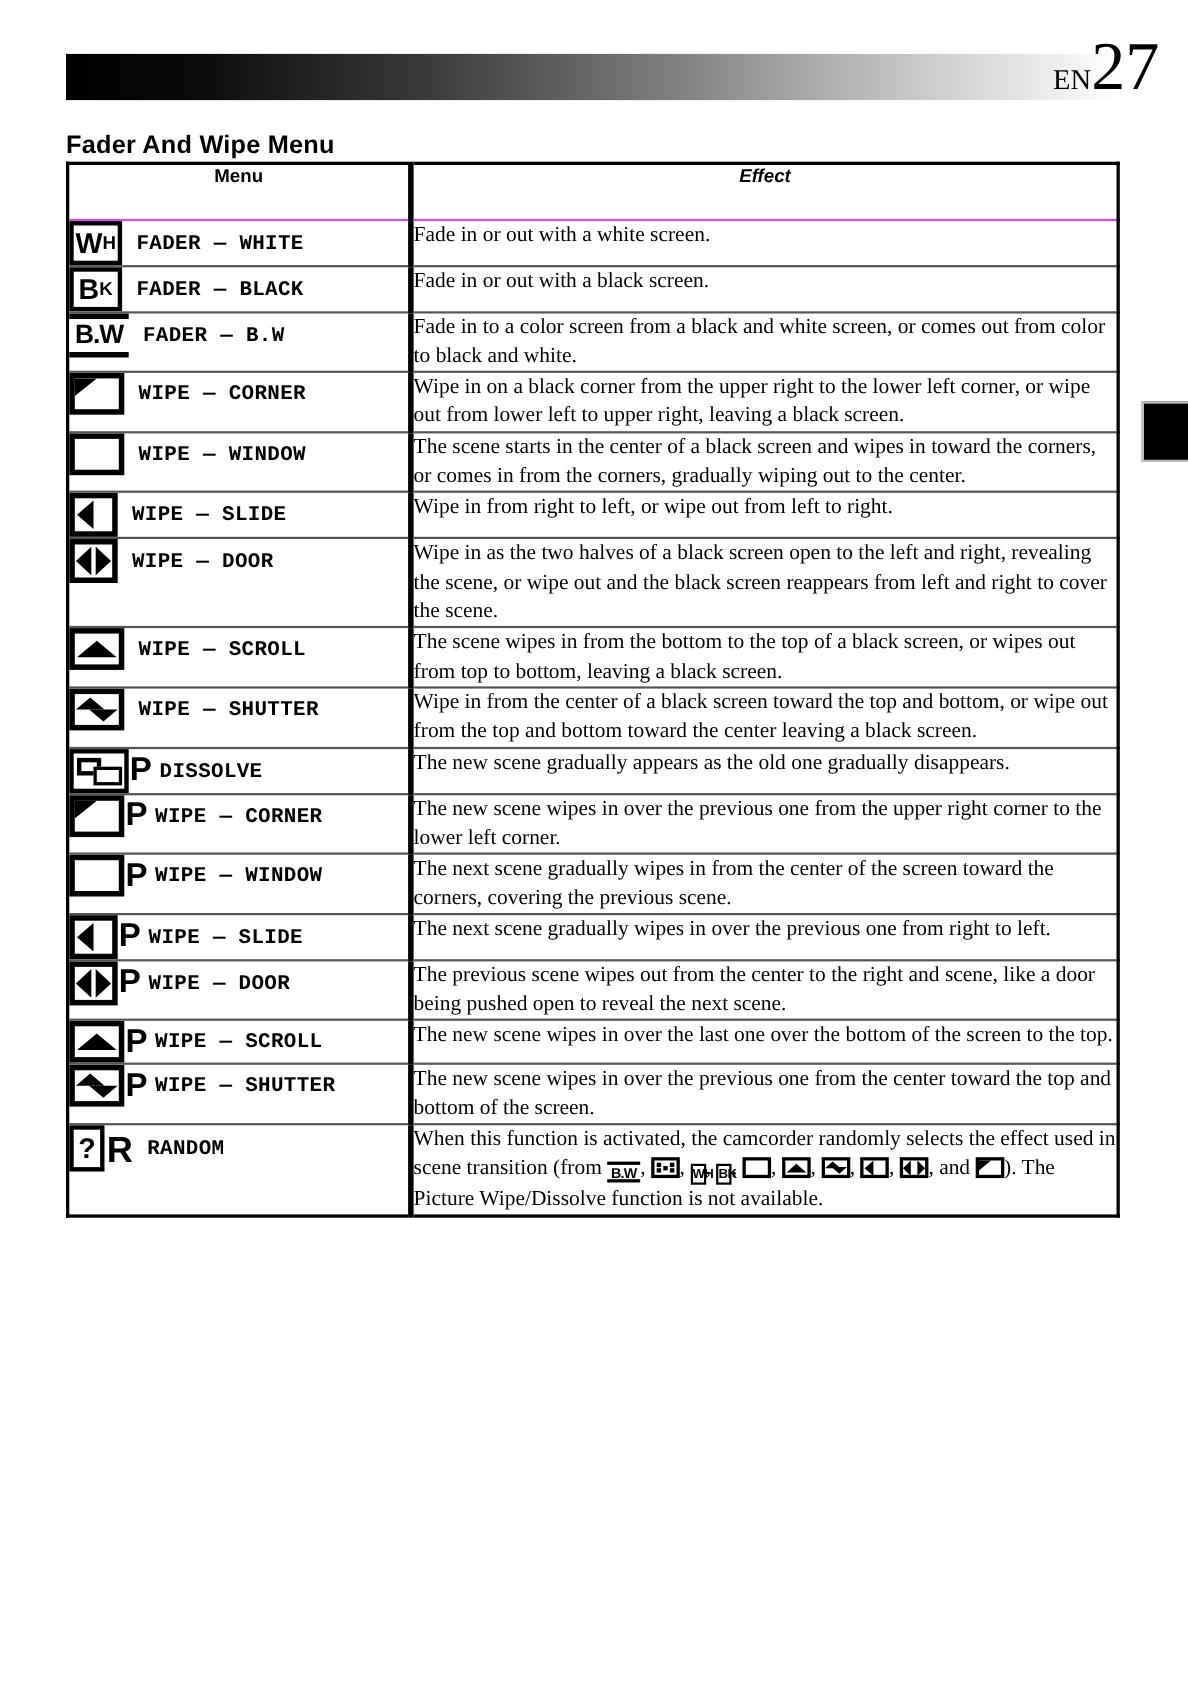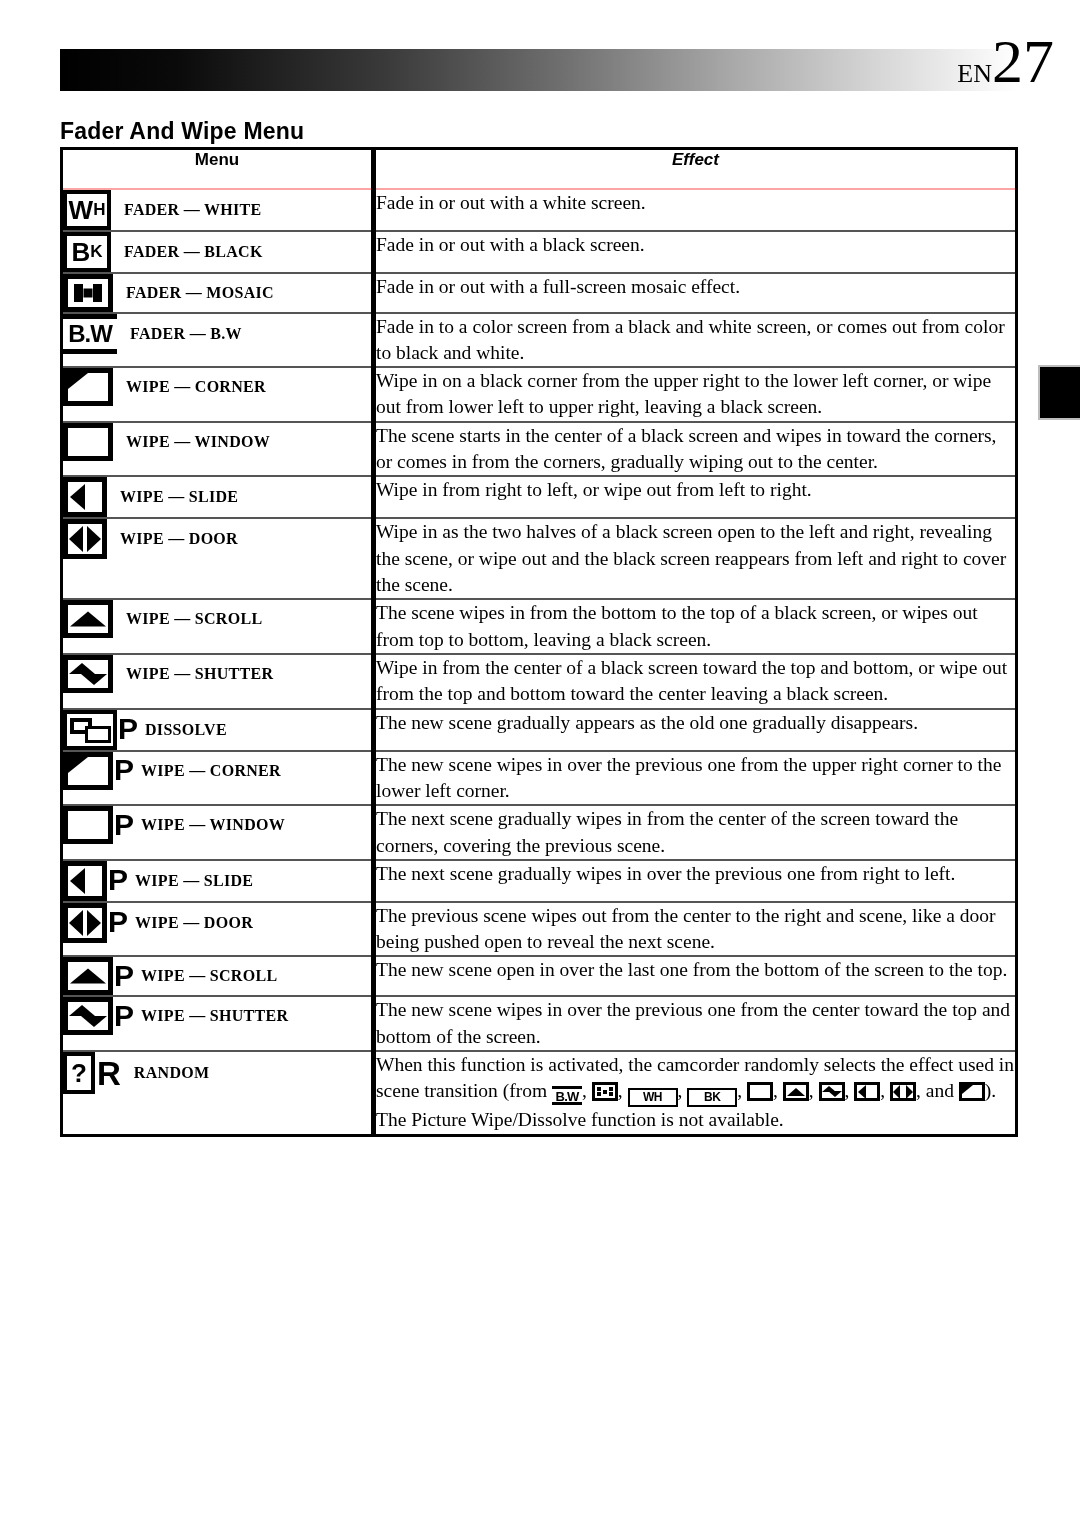--- a/index.html
+++ b/index.html
@@ -74,22 +74,22 @@
     vertical-align: top;
     padding: 0;
   }
   .col-menu {
     width: 312px;
     border-right: 5px solid #000;
   }
   .col-effect { width: auto; font-style: italic; }
 
   thead th {
-    height: 40px;
-    border-bottom: 2px solid #fca5a5;
+    height: 51px;
+    border-bottom: 2px solid #d946ef;
     font-family: "Liberation Sans", sans-serif;
     font-weight: bold;
     font-size: 17px;
     text-align: center;
     vertical-align: middle;
   }
 
   tbody tr { border-bottom: 2px solid #555; }
   tbody tr:last-child { border-bottom: none; }
 
@@ -106,23 +106,23 @@
     vertical-align: top;
     margin-left: 44px;
   }
 
   .menu-row-inner {
     display: flex;
     align-items: center;
     gap: 0px;
   }
   .menu-label {
-    font-family: Liberation Serif, serif;
-    font-weight: bold;
-    font-size: 16px;
+    font-family: Liberation Mono, monospace;
+    font-weight: bold;
+    font-size: 19px;
     letter-spacing: 0.3px;
     white-space: nowrap;
     margin-left: 13px;
   }
   .menu-label.tight { margin-left: 7px; }
   .p-mark {
     font-family: "Liberation Sans", sans-serif;
     font-weight: bold;
     font-size: 30px;
     line-height: 1;
@@ -285,21 +285,21 @@
     vertical-align: -4px;
     position: relative;
     background: #fff;
     flex: none;
   }
   .mini-box {
     width: 26px; height: 19px;
     border: 3px solid #000;
   }
   .mini-txt {
-    width: 50px; height: 19px;
+    width: 14px; height: 19px;
     border: 2px solid #000;
     font-family: "Liberation Sans", sans-serif;
     font-weight: bold;
     font-size: 12px;
     line-height: 15px;
     text-align: center;
     letter-spacing: -0.5px;
   }
   .mini-bw {
     width: 30px; height: 19px;
@@ -404,37 +404,20 @@
           <span class="ic ic-txt">
               <span class="big">B</span>
               <span class="small">K</span>
             </span>
           <span class="menu-label">FADER — BLACK</span>
         </div>
       </td>
       <td class="effect-cell">Fade in or out with a black screen.</td>
     </tr>
 
-    <tr>
-      <td class="menu-cell">
-        <div class="menu-row-inner">
-          <span class="ic ic-box">
-            <span class="ic-inner">
-              <span class="mos" style="left:6px;top:5px;"></span>
-              <span class="mos" style="right:6px;top:5px;"></span>
-              <span class="mos" style="left:50%;top:50%;transform:translate(-50%,-50%);"></span>
-              <span class="mos" style="left:6px;bottom:5px;"></span>
-              <span class="mos" style="right:6px;bottom:5px;"></span>
-            </span>
-          </span>
-          <span class="menu-label">FADER — MOSAIC</span>
-        </div>
-      </td>
-      <td class="effect-cell">Fade in or out with a full-screen mosaic effect.</td>
-    </tr>
 
     <tr>
       <td class="menu-cell">
         <div class="menu-row-inner">
           <span class="ic ic-bw">B.W</span>
           <span class="menu-label">FADER — B.W</span>
         </div>
       </td>
       <td class="effect-cell">Fade in to a color screen from a black and white screen, or comes out from color to black and white.</td>
     </tr>
@@ -597,21 +580,21 @@
         <div class="menu-row-inner">
           <span class="ic ic-box">
             <span class="ic-inner">
                 <span class="tri-up"></span>
               </span>
           </span>
           <span class="p-mark">P</span>
           <span class="menu-label tight">WIPE — SCROLL</span>
         </div>
       </td>
-      <td class="effect-cell">The new scene open in over the last one from the bottom of the screen to the top.</td>
+      <td class="effect-cell">The new scene wipes in over the last one over the bottom of the screen to the top.</td>
     </tr>
 
     <tr>
       <td class="menu-cell">
         <div class="menu-row-inner">
           <span class="ic ic-box">
             <span class="ic-inner">
                 <span class="tri-up-s"></span>
                 <span class="tri-dn-s"></span>
               </span>

